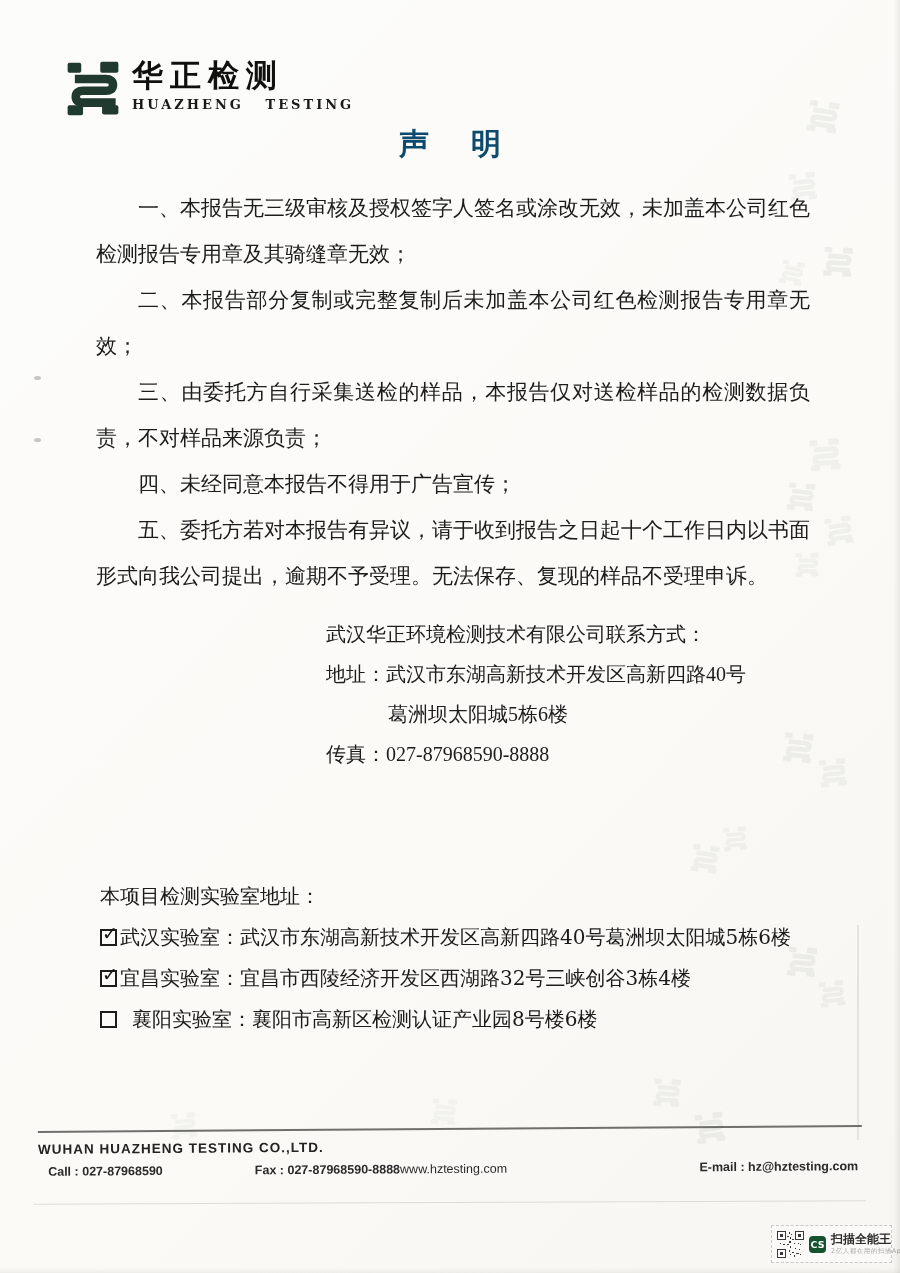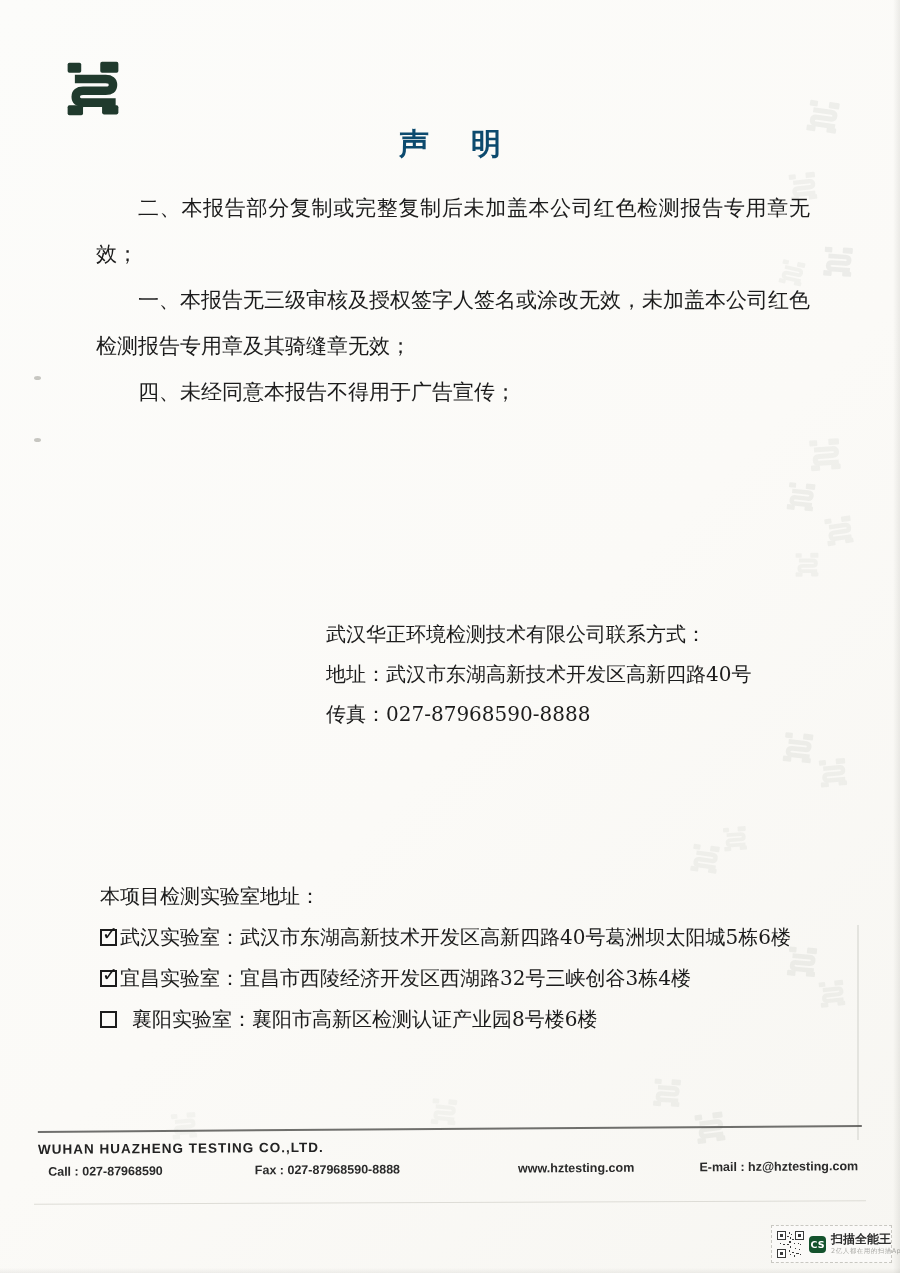--- a/index.html
+++ b/index.html
@@ -27,21 +27,21 @@
   .doc { position:absolute; left:96px; top:124px; width:714px; }
   .doc-title {
     text-align:center; font-size:30px; font-weight:700;
     letter-spacing:6px; color:#0c4a6e; margin-bottom:20px;
   }
   .para {
     font-size:21px; line-height:46px; text-align:justify;
     text-indent:2em; color:#1c1c1c;
   }
   
-  .contact { position:absolute; left:326px; top:614px; font-size:20px; line-height:40px; color:#1c1c1c; }
+  .contact { position:absolute; left:326px; top:614px; font-size:20px; line-height:40px; color:#1c1c1c;font-family:Liberation Serif, serif; }
   .contact .indent { padding-left:62px; }
   
   .labs { position:absolute; left:100px; top:876px; width:692px; font-size:20px; line-height:41px; color:#1b1b1b; }
   .lab-row { text-align:justify; }
   .cb {
     display:inline-block; width:17px; height:17px; border:2px solid #1c1c1c;
     position:relative; vertical-align:-2px; margin-right:3px;
   }
   .cb span {
     position:absolute; left:0px; top:-7px; font-size:19px; font-weight:700;
@@ -51,21 +51,21 @@
   .footer {
     position:absolute; left:38px; top:1128px; width:824px;
     transform:rotate(-0.4deg);
     font-family:"Liberation Sans", sans-serif;
   }
   .footer-rule { border-top:2px solid #4c4c4a; opacity:.8; }
   .footer-company { margin-top:9px; font-size:13.5px; font-weight:700; letter-spacing:1px; color:#222; }
   .footer-row { display:flex; align-items:baseline; margin-top:8px; font-size:12.5px; font-weight:700; color:#2a2a2a; }
   .footer-row .f-call { margin-left:10px; }
   .footer-row .f-fax  { margin-left:92px; }
-  .footer-row .f-web  { margin-left:118px; font-weight:700; }
+  .footer-row .f-web  { font-weight:400; }
   .footer-row .f-mail { margin-left:auto; margin-right:4px; }
   .rule2 { position:absolute; left:34px; top:1202px; width:832px; border-top:1.5px solid #dddcd6; transform:rotate(-0.25deg); }
   
   .badge {
     position:absolute; left:771px; top:1225px; width:121px; height:38px;
     border:1px dashed #c9c8c2; display:flex; align-items:center; gap:5px;
     padding:3px 5px; background:rgba(255,255,255,.4);
     font-family:"DejaVu Sans", sans-serif;
   }
   .badge-qr { width:27px; height:27px; flex:0 0 auto; }
@@ -159,32 +159,39 @@
   </svg>
 
 <div class="speck" style="left:34px;top:376px;"></div>
 <div class="speck" style="left:34px;top:438px;"></div>
 <div class="streak"></div>
 
 <div class="brand">
   <svg class="brand-mark" viewBox="0 0 64 64">
       <use href="#hzmark"></use>
     </svg>
+  <div class="brand-text">
+    <div class="brand-cn">华正检测</div>
+    <div class="brand-en">HUAZHENG  TESTING</div>
+  </div>
 </div>
 
 <div class="doc">
   <div class="doc-title">声　明</div>
+  <p class="para">一、本报告无三级审核及授权签字人签名或涂改无效，未加盖本公司红色检测报告专用章及其骑缝章无效；</p>
   <p class="para">二、本报告部分复制或完整复制后未加盖本公司红色检测报告专用章无效；</p>
-  <p class="para">一、本报告无三级审核及授权签字人签名或涂改无效，未加盖本公司红色检测报告专用章及其骑缝章无效；</p>
+  <p class="para">三、由委托方自行采集送检的样品，本报告仅对送检样品的检测数据负责，不对样品来源负责；</p>
   <p class="para">四、未经同意本报告不得用于广告宣传；</p>
+  <p class="para">五、委托方若对本报告有异议，请于收到报告之日起十个工作日内以书面形式向我公司提出，逾期不予受理。无法保存、复现的样品不受理申诉。</p>
 </div>
 
 <div class="contact">
   <div>武汉华正环境检测技术有限公司联系方式：</div>
   <div><span>地址：</span><span>武汉市东湖高新技术开发区高新四路40号</span></div>
+  <div class="indent">葛洲坝太阳城5栋6楼</div>
   <div><span>传真：</span><span>027-87968590-8888</span></div>
 </div>
 
 <div class="labs">
   <div>本项目检测实验室地址：</div>
   <div class="lab-row">
     <span class="cb"><span>✓</span></span><span>武汉实验室：</span><span>武汉市东湖高新技术开发区高新四路40号葛洲坝太阳城5栋6楼</span>
   </div>
   <div class="lab-row">
     <span class="cb"><span>✓</span></span><span>宜昌实验室：</span><span>宜昌市西陵经济开发区西湖路32号三峡创谷3栋4楼</span>

